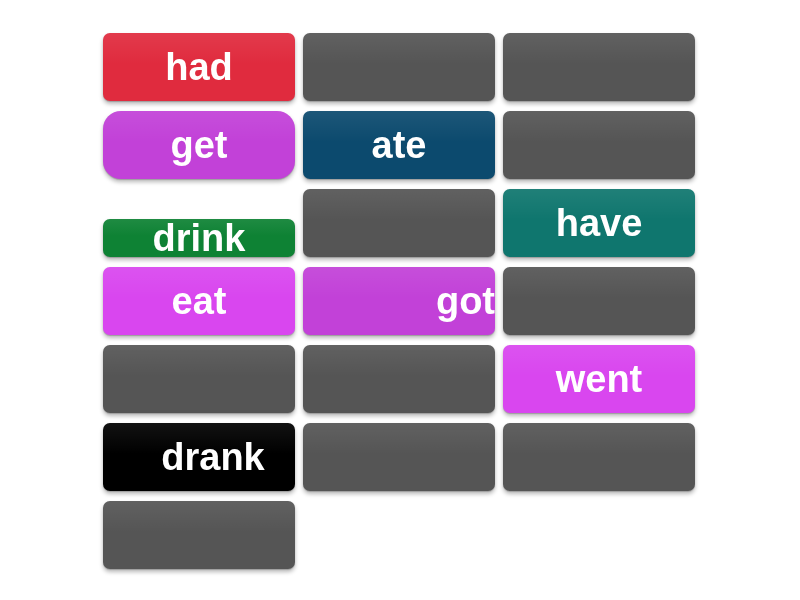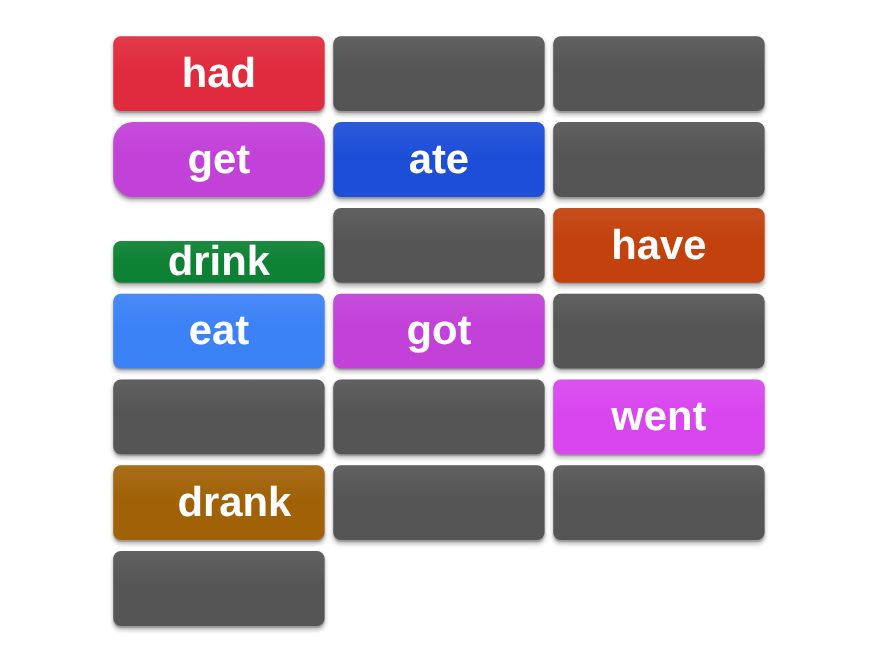--- a/index.html
+++ b/index.html
@@ -82,44 +82,44 @@
 <div id="board">
   <div class="grid" id="grid">
       <div class="tile" style="background: rgb(224, 43, 62);">
         <span class="label">had</span>
       </div>
       <div class="tile blank" style="background: rgb(85, 85, 85);"></div>
       <div class="tile blank" style="background: rgb(85, 85, 85);"></div>
       <div class="tile" style="background: rgb(194, 65, 216); border-radius: 18px;">
         <span class="label">get</span>
       </div>
-      <div class="tile" style="background: #1d4ed8;">
+      <div class="tile" style="background: #0c4a6e;">
         <span class="label">ate</span>
       </div>
       <div class="tile blank" style="background: rgb(85, 85, 85);"></div>
       <div class="tile" style="background: rgb(14, 130, 52); margin-top: 30px;">
         <span class="label">drink</span>
       </div>
       <div class="tile blank" style="background: rgb(85, 85, 85);"></div>
-      <div class="tile" style="background: #c2410c;">
+      <div class="tile" style="background: #0f766e;">
         <span class="label">have</span>
       </div>
-      <div class="tile" style="background: #3b82f6;">
+      <div class="tile" style="background: #d946ef;">
         <span class="label">eat</span>
       </div>
-      <div class="tile" style="background: rgb(194, 65, 216);">
+      <div class="tile" style="background: rgb(194, 65, 216); justify-content: flex-end;">
         <span class="label">got</span>
       </div>
       <div class="tile blank" style="background: rgb(85, 85, 85);"></div>
       <div class="tile blank" style="background: rgb(85, 85, 85);"></div>
       <div class="tile blank" style="background: rgb(85, 85, 85);"></div>
       <div class="tile" style="background: #d946ef;">
         <span class="label">went</span>
       </div>
-      <div class="tile" style="background: #a16207; padding-left: 28px;">
+      <div class="tile" style="background: #000000; padding-left: 28px;">
         <span class="label">drank</span>
       </div>
       <div class="tile blank" style="background: rgb(85, 85, 85);"></div>
       <div class="tile blank" style="background: rgb(85, 85, 85);"></div>
       <div class="tile blank" style="background: rgb(85, 85, 85);"></div>
       <div class="tile empty">
         <span class="label"></span>
       </div>
     </div>
 </div>

